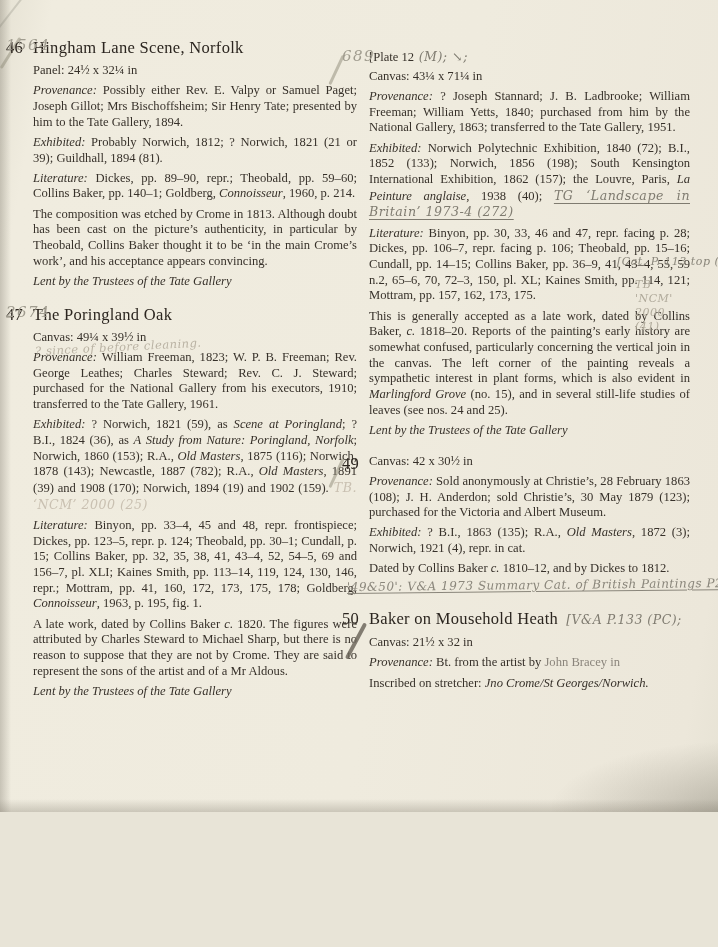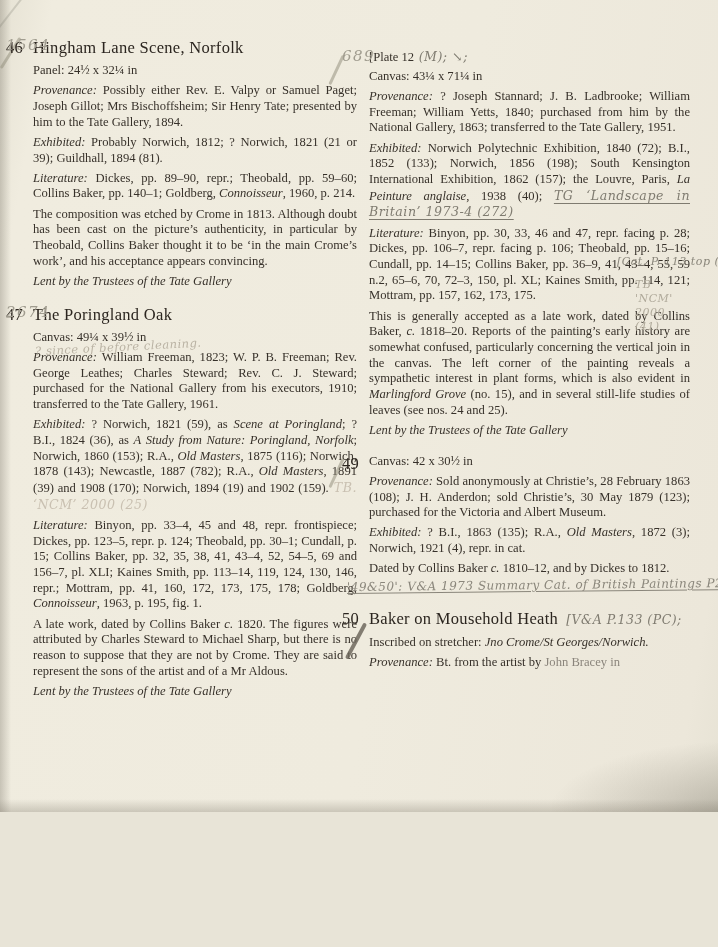--- a/index.html
+++ b/index.html
@@ -104,22 +104,23 @@
       <p class="line">Canvas: 42 x 30½ in</p>
       <p class="para"><span class="i">Provenance: </span><span>Sold anonymously at Christie’s, 28 February 1863 (108); J. H. Anderdon; sold Christie’s, 30 May 1879 (123); purchased for the Victoria and Albert Museum.</span></p>
       <p class="para"><span class="i">Exhibited: </span><span>? B.I., 1863 (135); R.A., </span><span class="i">Old Masters</span><span>, 1872 (3); Norwich, 1921 (4), repr. in cat.</span></p>
       <p class="para"><span>Dated by Collins Baker </span><span class="i">c.</span><span> 1810–12, and by Dickes to 1812.</span></p>
       <span class="overlay-note note-summary hand">'49&amp;50': V&amp;A 1973 Summary Cat. of British Paintings P29</span>
     </section>
 
     <section class="entry">
       <div class="tick t50"></div>
       <h2 class="title nowrap"><span class="num">50</span><span>Baker on Mousehold Heath</span><span class="hand dk title-note">[V&amp;A P.133 (PC);</span></h2>
+      <p class="line">Canvas: 21½ x 32 in</p>
+      <p class="para"><span class="i">Provenance: </span><span>Bt. from the artist by </span><span class="fade">John Bracey in</span></p>
       <p class="para"><span>Inscribed on stretcher: </span><span class="i">Jno Crome/St Georges/Norwich.</span></p>
-      <p class="para"><span class="i">Provenance: </span><span>Bt. from the artist by </span><span class="fade">John Bracey in</span></p>
     </section>
 
   </main>
 
   <span class="note-sky">Sky working of Lnyp</span>
 
   <div class="corner-br"></div>
   <div class="edge-bottom"></div>
 </div>
 

